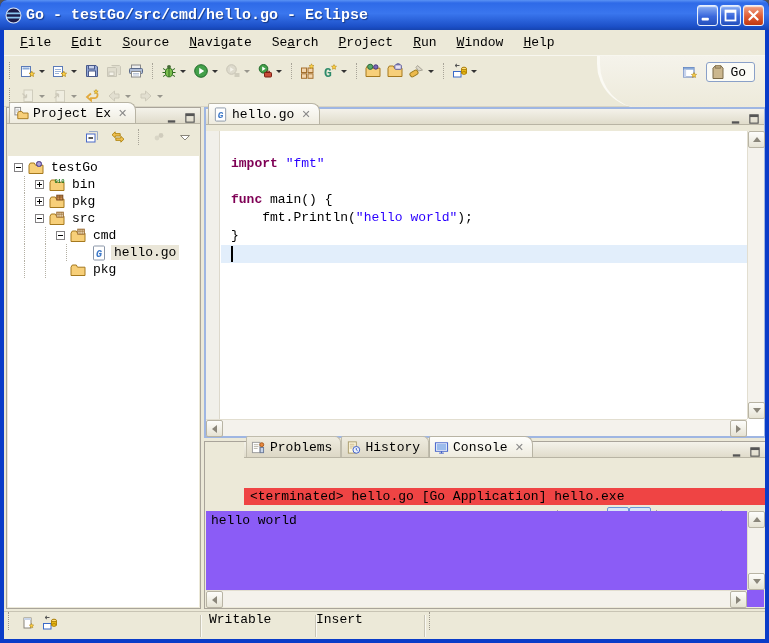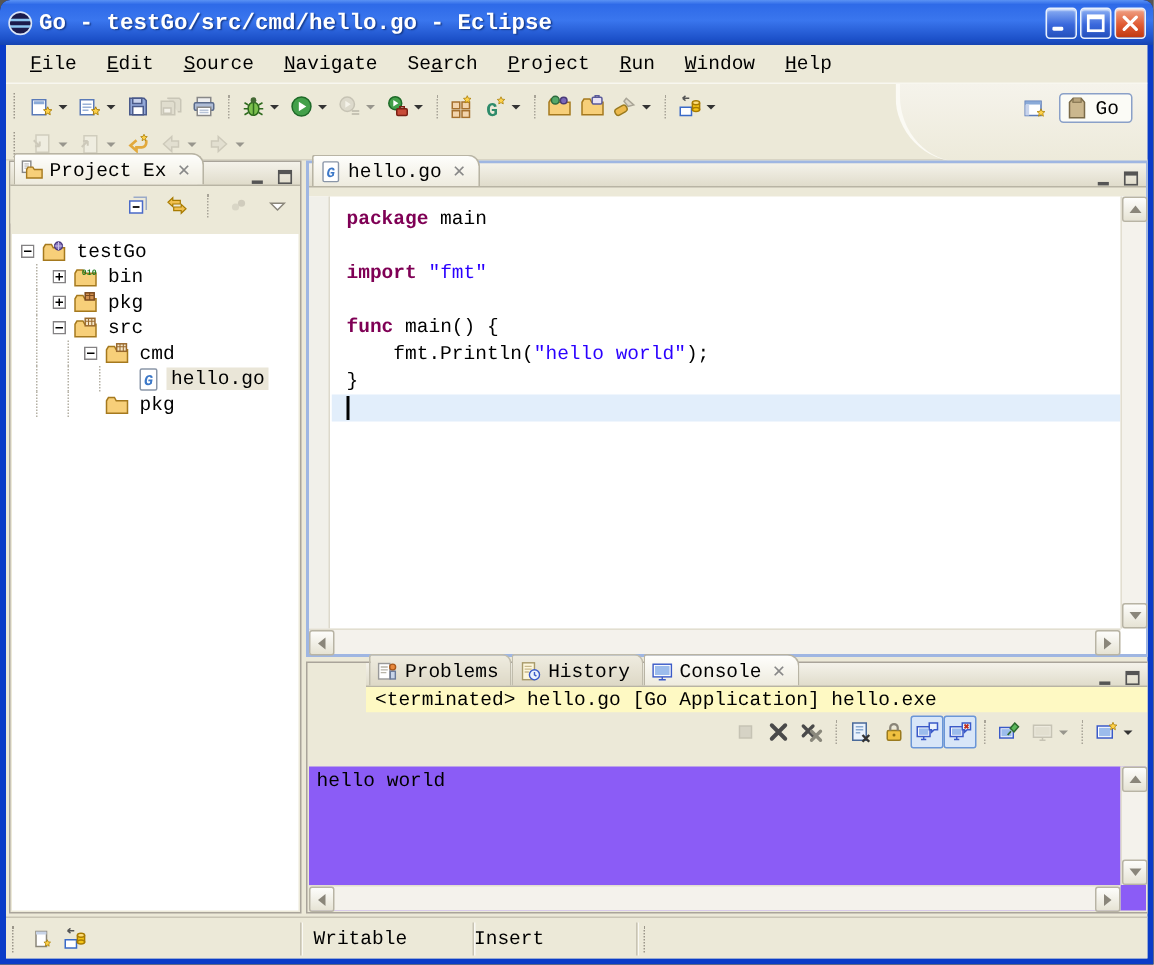--- a/index.html
+++ b/index.html
@@ -92,28 +92,28 @@
   .sbtn{position:absolute;width:17px;height:17px;border:1px solid #B8B4A4;border-radius:2px;
     background:linear-gradient(180deg,#FDFDFB,#E6E3D4);display:flex;align-items:center;justify-content:center;}
   .vsb .up{top:0;}.vsb .down{bottom:0;}
   .hsb .left{left:0;}.hsb .right{right:0;}
   .chev{width:0;height:0;}
   .chev.up{border-left:4px solid transparent;border-right:4px solid transparent;border-bottom:5px solid #8A867A;}
   .chev.down{border-left:4px solid transparent;border-right:4px solid transparent;border-top:5px solid #8A867A;}
   .chev.left{border-top:4px solid transparent;border-bottom:4px solid transparent;border-right:5px solid #8A867A;}
   .chev.right{border-top:4px solid transparent;border-bottom:4px solid transparent;border-left:5px solid #8A867A;}
   
-  .cstatus{height:17px;font-size:13px;padding:1px 6px;background:#fef9c3;white-space:nowrap;}
+  .cstatus{height:17px;font-size:13px;padding:1px 6px;background:#ef4444;white-space:nowrap;margin-top:30px;}
   .ctoolbar{height:25px;display:flex;align-items:center;justify-content:flex-end;padding-right:6px;background:#ECE9D8;}
   .cbody{position:absolute;left:1px;right:1px;top:69px;bottom:1px;background:#8b5cf6;}
   .cout{position:absolute;left:5px;top:2px;font-size:13px;white-space:pre;}
   
   .statusbar{position:absolute;left:0;right:0;top:581px;height:28px;background:#ECE9D8;
     border-top:1px solid #C8C4B4;display:flex;align-items:center;font-size:13px;}
-  .ss{height:100%;display:flex;align-items:center;}
+  .ss{height:100%;display:flex;}
   .sdiv{width:0;height:22px;border-left:1px solid #C8C4B4;box-shadow:1px 0 0 #FAF9F4;}
   .sgrip{width:3px;height:18px;border-left:1px dotted #9B968A;margin:0 6px 0 4px;}
 </style>
 </head>
 <body>
 
 <div class="window">
 
   <div class="titlebar">
     <span class="tlogo">
@@ -582,21 +582,20 @@
               <svg viewBox="0 0 13 13">
                 <rect x="2" y="2" width="9" height="9" fill="none" stroke="#555" stroke-width="1.2"></rect>
                 <rect x="2" y="2" width="9" height="2.4" fill="#555"></rect>
               </svg>
             </span>
         </span>
       </div>
       <div class="ebody">
         <div class="gutter"></div>
         <div class="codearea">
-            <div class="cline"><span class="t-kw">package</span><span class="t-p"> main</span></div>
             <div class="cline"></div>
             <div class="cline"><span class="t-kw">import</span><span class="t-p"> </span><span class="t-str">"fmt"</span></div>
             <div class="cline"></div>
             <div class="cline"><span class="t-kw">func</span><span class="t-p"> main() {</span></div>
             <div class="cline"><span class="t-p">    fmt.Println(</span><span class="t-str">"hello world"</span><span class="t-p">);</span></div>
             <div class="cline"><span class="t-p">}</span></div>
             <div class="cline current"><span class="caret"></span></div>
           </div>
         <div class="vsb">
           <span class="sbtn up">

